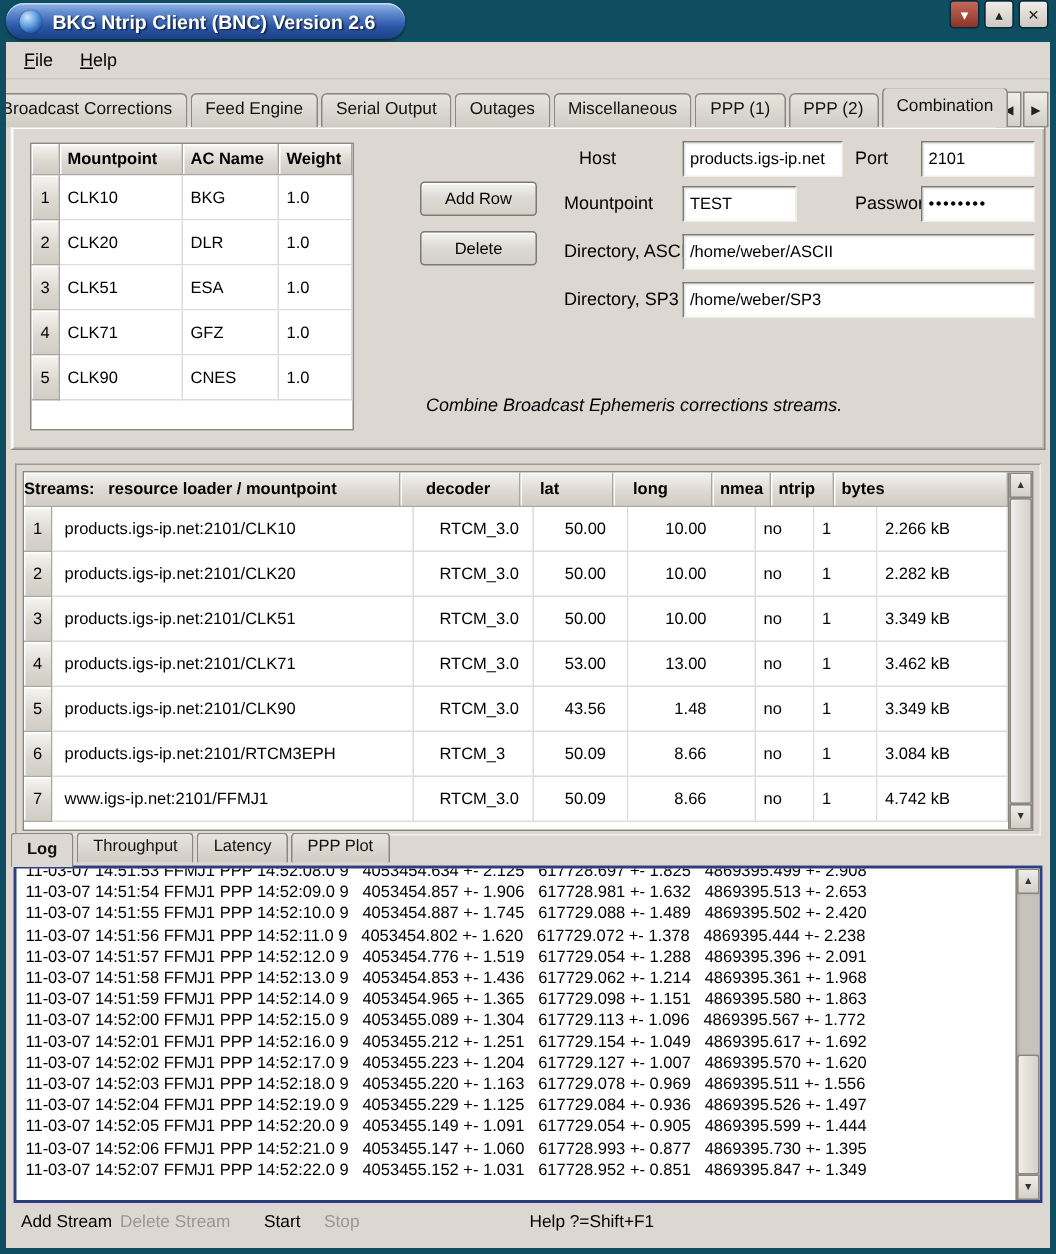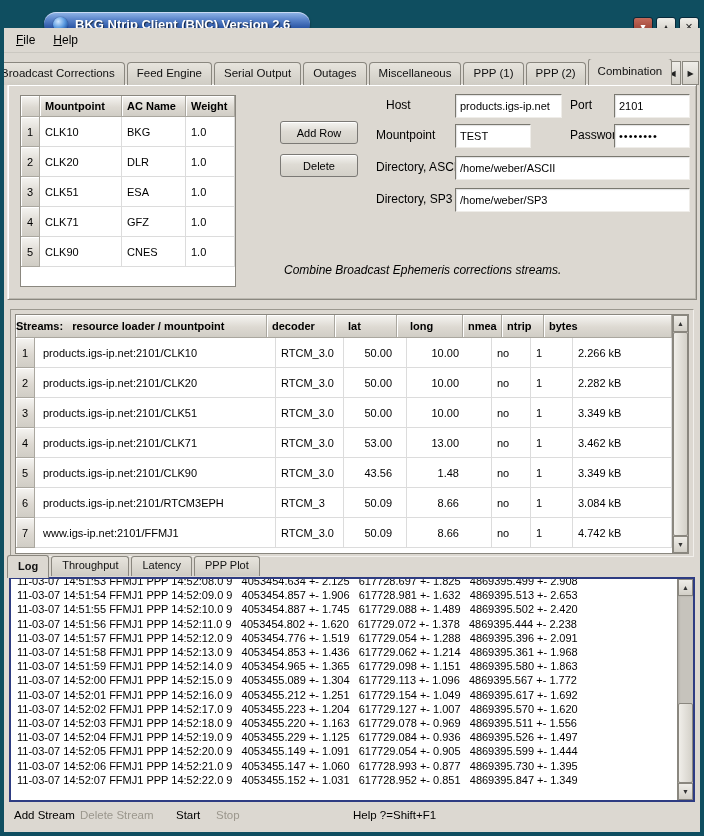--- a/index.html
+++ b/index.html
@@ -1,20 +1,20 @@
 <!DOCTYPE html>
 <html><head>
 <meta charset="utf-8">
 <style>
   html,body{margin:0;padding:0;}
   body{width:704px;height:836px;font-family:"Liberation Sans",sans-serif;}
   .window{position:relative;width:704px;height:836px;background:#0f4e60;overflow:hidden;}
 
   
-  .titlebar{position:absolute;top:0;left:0;right:0;height:36px;display:flex;align-items:flex-end;padding-left:40px;}
+  .titlebar{position:absolute;top:0;left:0;right:0;height:36px;display:flex;align-items:flex-start;}
   .title-pill{display:flex;align-items:center;gap:7px;height:24px;margin-left:4px;margin-top:2px;
     padding:0 20px 0 9px;border-radius:12px;
     background:linear-gradient(180deg,#93b7e8 0%,#5d87cc 30%,#2c57a6 65%,#1c3f86 100%);
     box-shadow:0 1px 2px rgba(0,0,0,.5), inset 0 1px 0 rgba(255,255,255,.5);}
   .app-icon{width:15px;height:15px;border-radius:50%;
     background:radial-gradient(circle at 35% 30%,#cfe6ff,#5b9be0 45%,#1c4fa0 80%,#0c2d66);
     box-shadow:0 0 1px #06244e;}
   .title-text{color:#fff;font-weight:bold;font-size:13px;text-shadow:1px 1px 1px rgba(0,0,0,.65);white-space:nowrap;}
   .win-controls{margin-left:auto;display:flex;gap:3px;margin-right:5px;}
   .win-btn{width:18px;height:17px;display:flex;align-items:center;justify-content:center;
@@ -90,41 +90,41 @@
   
   .streams-box{position:absolute;top:281px;left:6px;right:6px;height:238px;background:#dcd8d1;
     border:1px solid;border-color:#9b988f #f1efeb #f1efeb #9b988f;padding:4px;}
   .stable{display:flex;height:100%;border:1px solid #8a877f;background:#fff;overflow:hidden;}
   .sgrid{flex:1;overflow:hidden;}
   .sgrid .thead .cell{height:22px;}
   .sgrid .data .cell{height:29px;}
   .s-num{width:18px;justify-content:center;flex:none;}
   .s-main{width:250px;flex:none;white-space:pre;}
   .s-src{width:232px;padding-left:8px;flex:none;}
-  .s-dec{width:62px;padding-left:5px;flex:none;}
+  .s-dec{width:62px;padding-left:17px;flex:none;}
   .s-lat{width:48px;justify-content:flex-end;padding-right:14px;flex:none;}
   .s-lon{width:52px;justify-content:flex-end;padding-right:32px;flex:none;}
   .s-nmea{width:33px;padding-left:5px;flex:none;}
   .s-ntrip{width:36px;padding-left:5px;flex:none;}
   .s-bytes{flex:1;padding-left:5px;}
   .thead .s-lat,.thead .s-lon{justify-content:flex-start;padding-left:13px;padding-right:0;}
 
   
   .vscroll{width:15px;flex:none;display:flex;flex-direction:column;background:#c6c3bc;
     border-left:1px solid #8a877f;}
   .sb-btn{height:15px;flex:none;display:flex;align-items:center;justify-content:center;font-size:7px;
     background:linear-gradient(#efede8,#d2cfc7);border:1px solid #8a877f;color:#333;}
   .sb-track{flex:1;position:relative;background:#c6c3bc;box-shadow:inset 1px 0 2px rgba(0,0,0,.15);}
   .sb-thumb{position:absolute;left:0;right:0;background:linear-gradient(90deg,#f0eee9,#d4d1c9);
     border:1px solid #8a877f;border-radius:2px;}
   .thumb-full{top:0;bottom:0;}
   .thumb-bottom{bottom:0;height:78px;}
 
   
-  .logtabs{position:absolute;top:527px;left:3px;display:flex;align-items:center;height:22px;z-index:2;}
+  .logtabs{position:absolute;top:527px;left:3px;display:flex;align-items:flex-start;height:22px;z-index:2;}
   .ltab{height:19px;line-height:17px;padding:0 10px;font-size:11px;color:#111;white-space:nowrap;
     background:linear-gradient(#e7e4dd,#cfccc4);border:1px solid #8a877f;border-bottom:none;
     border-radius:3px 3px 0 0;margin-right:2px;}
   .ltab.selected{height:22px;line-height:20px;background:#dcd8d1;font-weight:bold;}
   .logarea{position:absolute;top:549px;left:5px;right:5px;height:221px;border:2px solid #2e3c82;
     background:#fff;display:flex;overflow:hidden;}
   .loglines{flex:1;overflow:hidden;padding:0 2px 0 6px;margin-top:-5px;}
   .logline{font-size:11px;line-height:14.2px;white-space:pre;color:#000;}
 
   

